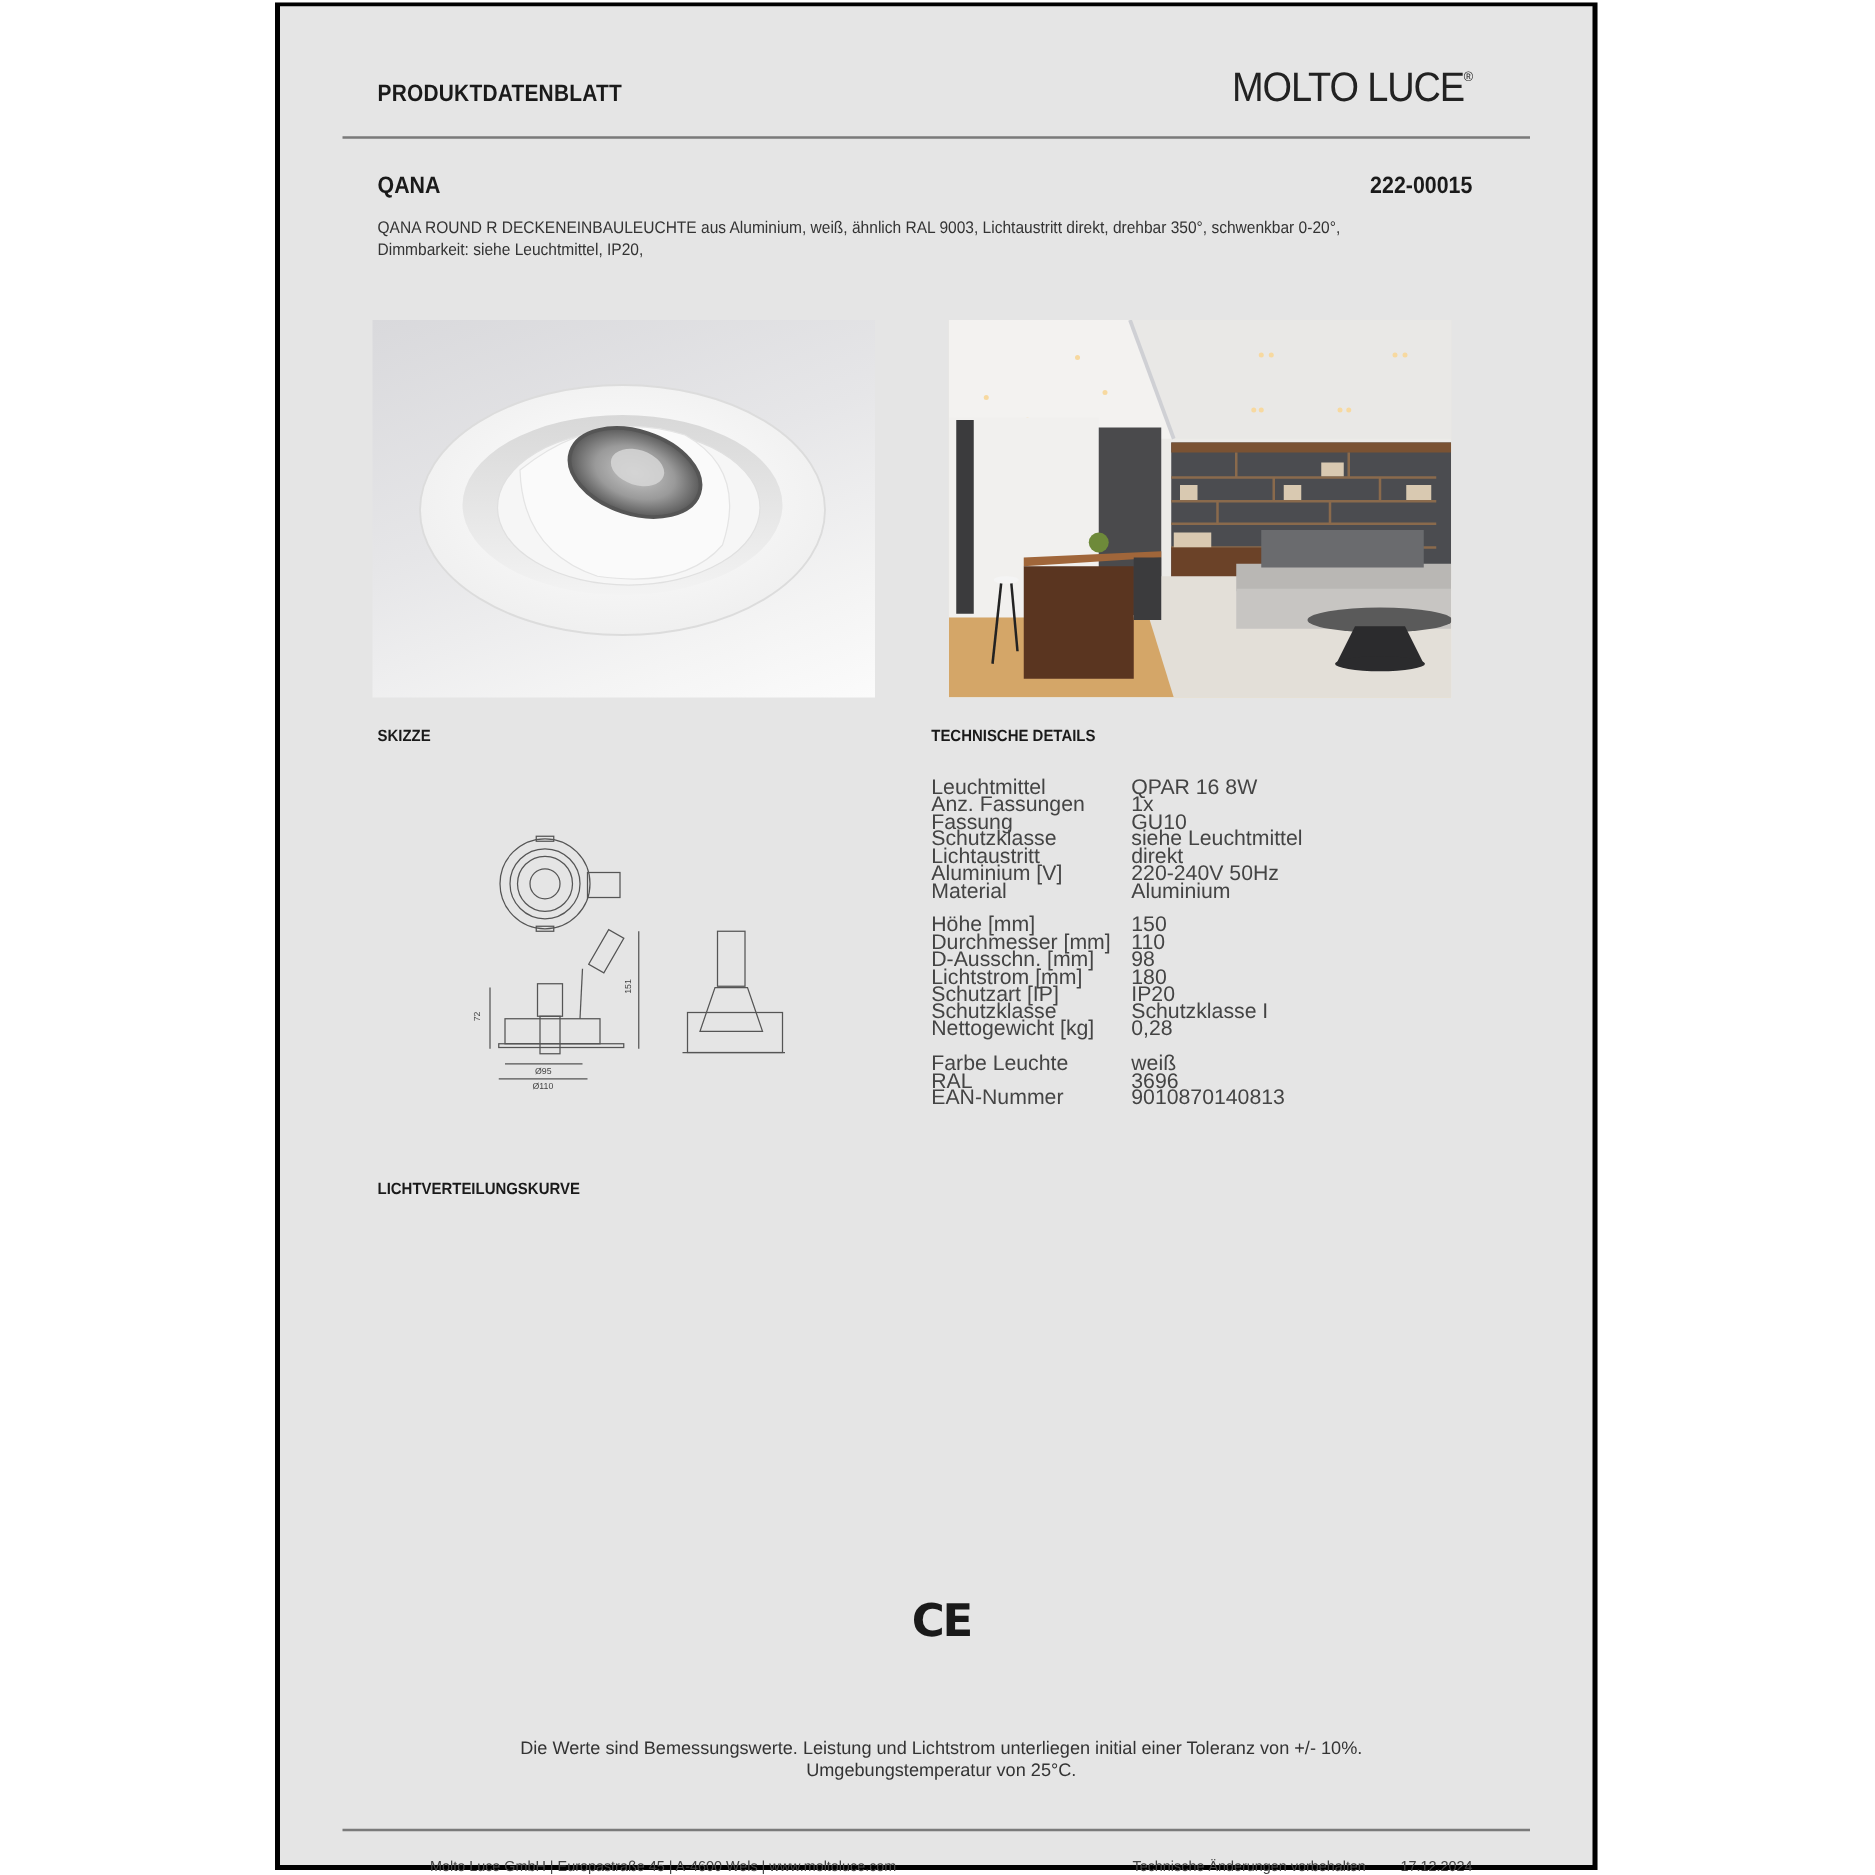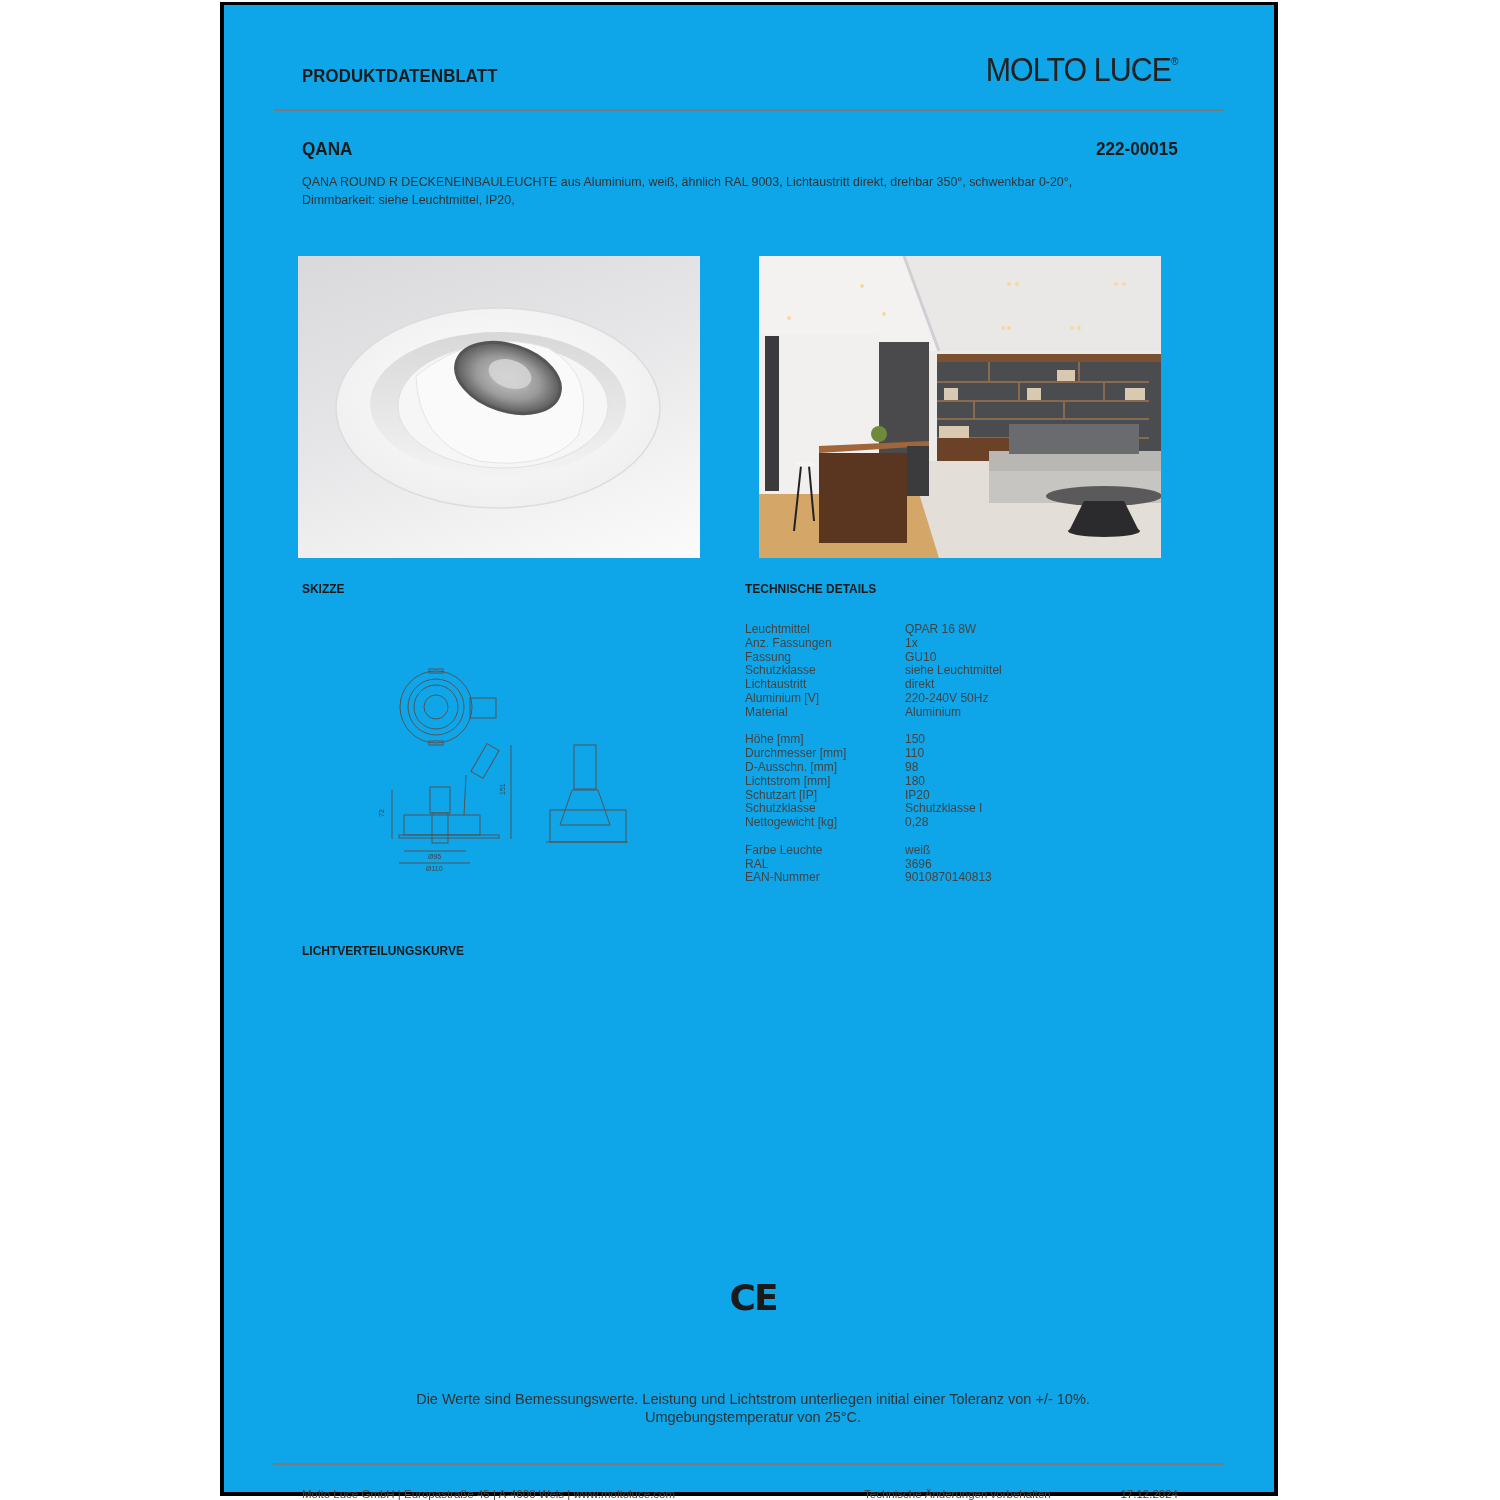--- a/index.html
+++ b/index.html
@@ -1,35 +1,35 @@
 <!DOCTYPE html>
 <html><head>
 <meta charset="utf-8">
 <style>
   html, body { margin: 0; padding: 0; background: #ffffff; }
   body { width: 1500px; height: 1500px; position: relative; overflow: hidden; font-family: "Liberation Sans", "DejaVu Sans", sans-serif; color: #1a1a1a; }
-  .page { position: absolute; left: 220px; top: 2px; width: 1058px; height: 1494px; border-left: 4px solid #000; border-right: 4px solid #000; border-top: 3px solid #000; border-bottom: 4px solid #000; background: #0ea5e9; box-sizing: border-box; }
+  .page { position: absolute; left: 220px; top: 2px; width: 1058px; height: 1494px; border-left: 4px solid #000; border-right: 4px solid #000; border-top: 3px solid #000; border-bottom: 4px solid #000; background: #e5e5e5; box-sizing: border-box; }
   .abs { position: absolute; }
   .hdr-title { left: 78px; top: 60px; font-size: 19px; font-weight: bold; letter-spacing: 0.2px; transform: scaleX(0.88); transform-origin: left; }
   .logo { right: 96px; top: 46px; font-size: 33px; font-weight: normal; letter-spacing: -1px; color: #222; transform: scaleX(0.92); transform-origin: right; }
   .logo sup { font-size: 11px; position: relative; top: -4px; }
   .rule { left: 50px; width: 950px; height: 2px; background: #7a7a7a; }
   .prod-name { left: 78px; top: 133px; font-size: 19px; font-weight: bold; transform: scaleX(0.9); transform-origin: left; }
   .prod-num { right: 96px; top: 133px; font-size: 19px; font-weight: bold; transform: scaleX(0.9); transform-origin: right; }
   .desc { left: 78px; top: 168px; width: 900px; font-size: 13.5px; line-height: 18px; color: #333; transform: scaleX(0.92); transform-origin: left; }
   .img1 { left: 74px; top: 251px; width: 402px; height: 302px; background: linear-gradient(160deg, #d9d9dc 0%, #e6e6e8 45%, #f4f4f4 80%, #fbfbfb 100%); overflow: hidden; }
   .img2 { left: 535px; top: 251px; width: 402px; height: 302px; overflow: hidden; background: #eeeae4; }
   .sec-title { font-size: 13px; font-weight: bold; transform: scaleX(0.92); transform-origin: left; }
-  .specs { left: 521px; top: 618px; font-size: 12px; color: #444; line-height: 13.8px; }
+  .specs { left: 521px; top: 618px; font-size: 17px; color: #444; line-height: 13.8px; }
   .specs .row { display: flex; height: 13.8px; }
   .specs .k { width: 160px; }
   .specs .gap { height: 13.8px; }
   .ce { left: 0; width: 1058px; top: 1272px; text-align: center; font-size: 36px; font-weight: bold; letter-spacing: -2px; font-family: "DejaVu Sans", sans-serif; }
   .note { left: 0; width: 1058px; top: 1385px; text-align: center; font-size: 14.5px; line-height: 18px; color: #333; }
-  .foot { top: 1483px; font-size: 11.5px; color: #444; }
+  .foot { top: 1483px; font-size: 11.5px; color: #444; margin-left: 42px; }
 </style>
 </head>
 <body>
 
 <div class="page">
 
   <div class="abs hdr-title">PRODUKTDATENBLATT</div>
   <div class="abs logo"><span>MOLTO LUCE</span><sup>®</sup></div>
   <div class="abs rule" style="top:104px"></div>
 

